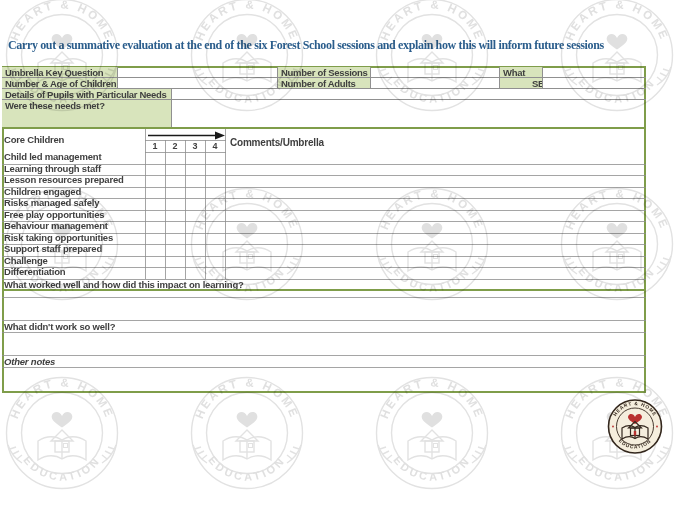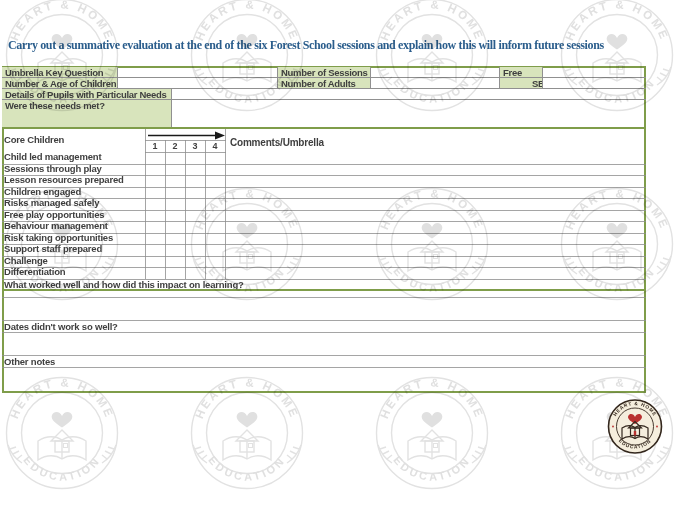--- a/index.html
+++ b/index.html
@@ -34,21 +34,21 @@
 <div class="page">
 
   <div class="title">Carry out a summative evaluation at the end of the six Forest School sessions and explain how this will inform future sessions</div>
 
   <div class="formborder"></div>
 
   <div class="cell green" style="left:2px;top:67px;width:116px;height:11px;">Umbrella Key Question</div>
   <div class="cell" style="left:118px;top:67px;width:160px;height:11px;"></div>
   <div class="cell green" style="left:278px;top:67px;width:93px;height:11px;">Number of Sessions</div>
   <div class="cell" style="left:371px;top:67px;width:129px;height:11px;"></div>
-  <div class="cell green" style="left:500px;top:67px;width:43px;height:11px;">Free</div>
+  <div class="cell green" style="left:500px;top:67px;width:43px;height:11px;">What</div>
   <div class="cell noborder-r" style="left:543px;top:67px;width:103px;height:11px;"></div>
 
   <div class="cell green" style="left:2px;top:78px;width:116px;height:11px;">Number &amp; Age of Children</div>
   <div class="cell" style="left:118px;top:78px;width:160px;height:11px;"></div>
   <div class="cell green" style="left:278px;top:78px;width:93px;height:11px;">Number of Adults</div>
   <div class="cell" style="left:371px;top:78px;width:129px;height:11px;"></div>
   <div class="cell green" style="left:500px;top:78px;width:43px;height:11px;padding-left:32px;">SEN</div>
   <div class="cell noborder-r" style="left:543px;top:78px;width:103px;height:11px;"></div>
 
   <div class="cell green" style="left:2px;top:89px;width:170px;height:11px;">Details of Pupils with Particular Needs</div>
@@ -66,39 +66,39 @@
     <line x1="2" y1="4.5" x2="70" y2="4.5" stroke="#1a1a1a" stroke-width="1.3"></line>
     <polygon points="69,0.5 79,4.5 69,8.5" fill="#1a1a1a"></polygon>
   </svg>
 
   <div class="num" style="left:145px;top:140px;">1</div>
   <div class="num" style="left:165px;top:140px;">2</div>
   <div class="num" style="left:185px;top:140px;">3</div>
   <div class="num" style="left:205px;top:140px;">4</div>
 
   <div class="lbl" style="left:4px;top:151px;">Child led management</div>
-  <div class="lbl" style="left:4px;top:162.5px;">Sessions through play</div>
+  <div class="lbl" style="left:4px;top:162.5px;">Learning through staff</div>
   <div class="lbl" style="left:4px;top:174px;">Lesson resources prepared</div>
   <div class="lbl" style="left:4px;top:185.5px;">Children engaged</div>
   <div class="lbl" style="left:4px;top:197px;">Risks managed safely</div>
   <div class="lbl" style="left:4px;top:208.5px;">Free play opportunities</div>
   <div class="lbl" style="left:4px;top:220px;">Behaviour management</div>
   <div class="lbl" style="left:4px;top:231.5px;">Risk taking opportunities</div>
   <div class="lbl" style="left:4px;top:243px;">Support staff prepared</div>
   <div class="lbl" style="left:4px;top:254.5px;">Challenge</div>
   <div class="lbl" style="left:4px;top:266px;">Differentiation</div>
 
   <div class="lbl" style="left:4px;top:279px;">What worked well and how did this impact on learning?</div>
   <div class="oline" style="left:2px;top:289px;width:644px;height:2px;"></div>
   <div class="inputarea" style="left:2px;top:291px;width:644px;height:29px;"></div>
 
-  <div class="lbl" style="left:4px;top:321px;">Dates didn't work so well?</div>
+  <div class="lbl" style="left:4px;top:321px;">What didn't work so well?</div>
   <div class="inputarea" style="left:2px;top:332px;width:644px;height:23px;"></div>
 
-  <div class="lbl" style="left:4px;top:356px;">Other notes</div>
+  <div class="lbl" style="left:4px;top:356px;font-style:italic;">Other notes</div>
   <div class="inputarea" style="left:2px;top:368px;width:644px;height:23px;"></div>
 
   <div id="grid-layer">
       <div class="gline" style="left: 145px; top: 129px; width: 1px; height: 149.5px;"></div>
       <div class="gline" style="left: 225px; top: 129px; width: 1px; height: 149.5px;"></div>
       <div class="gline" style="left: 165px; top: 140px; width: 1px; height: 138.5px;"></div>
       <div class="gline" style="left: 185px; top: 140px; width: 1px; height: 138.5px;"></div>
       <div class="gline" style="left: 205px; top: 140px; width: 1px; height: 138.5px;"></div>
       <div class="gline" style="left: 145px; top: 140px; width: 81px; height: 1px;"></div>
       <div class="gline" style="left: 145px; top: 152px; width: 81px; height: 1px;"></div>

